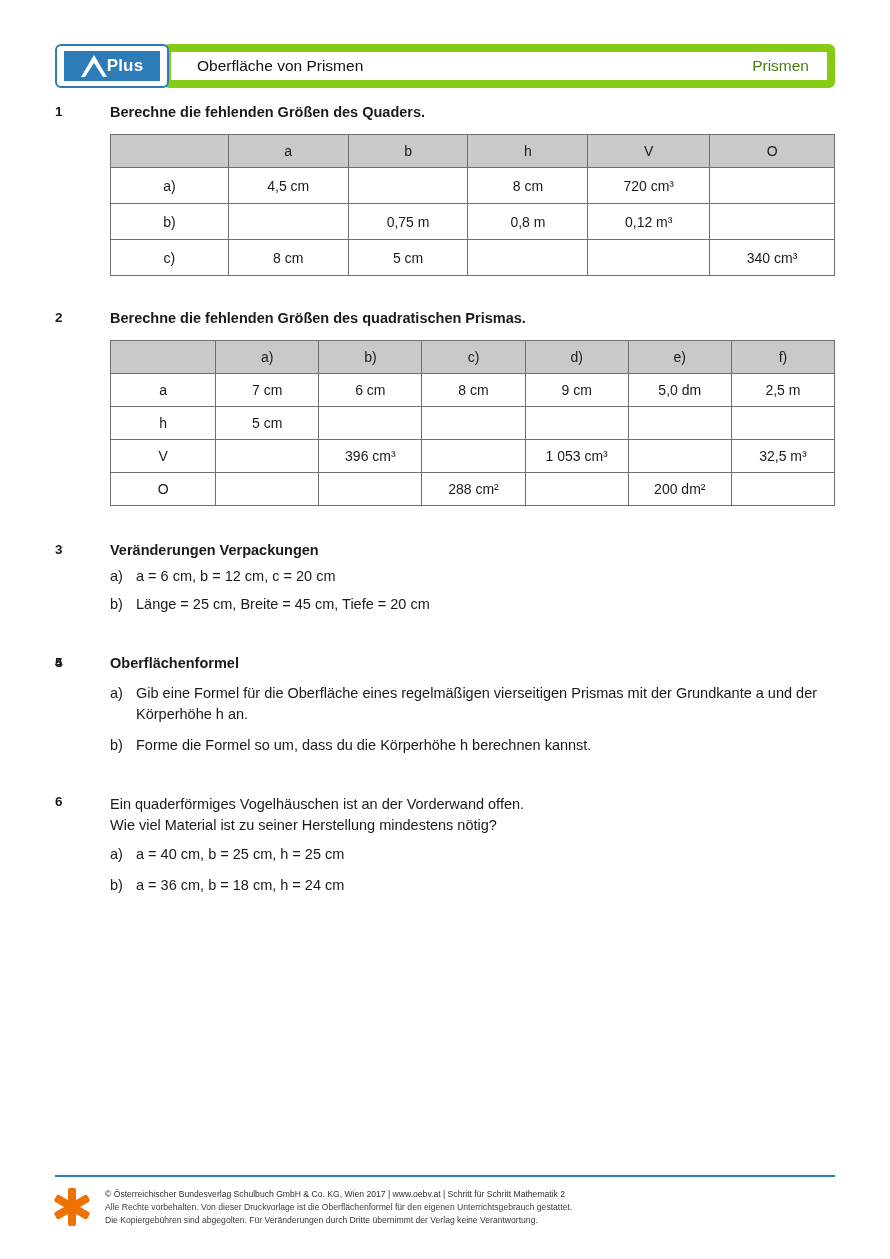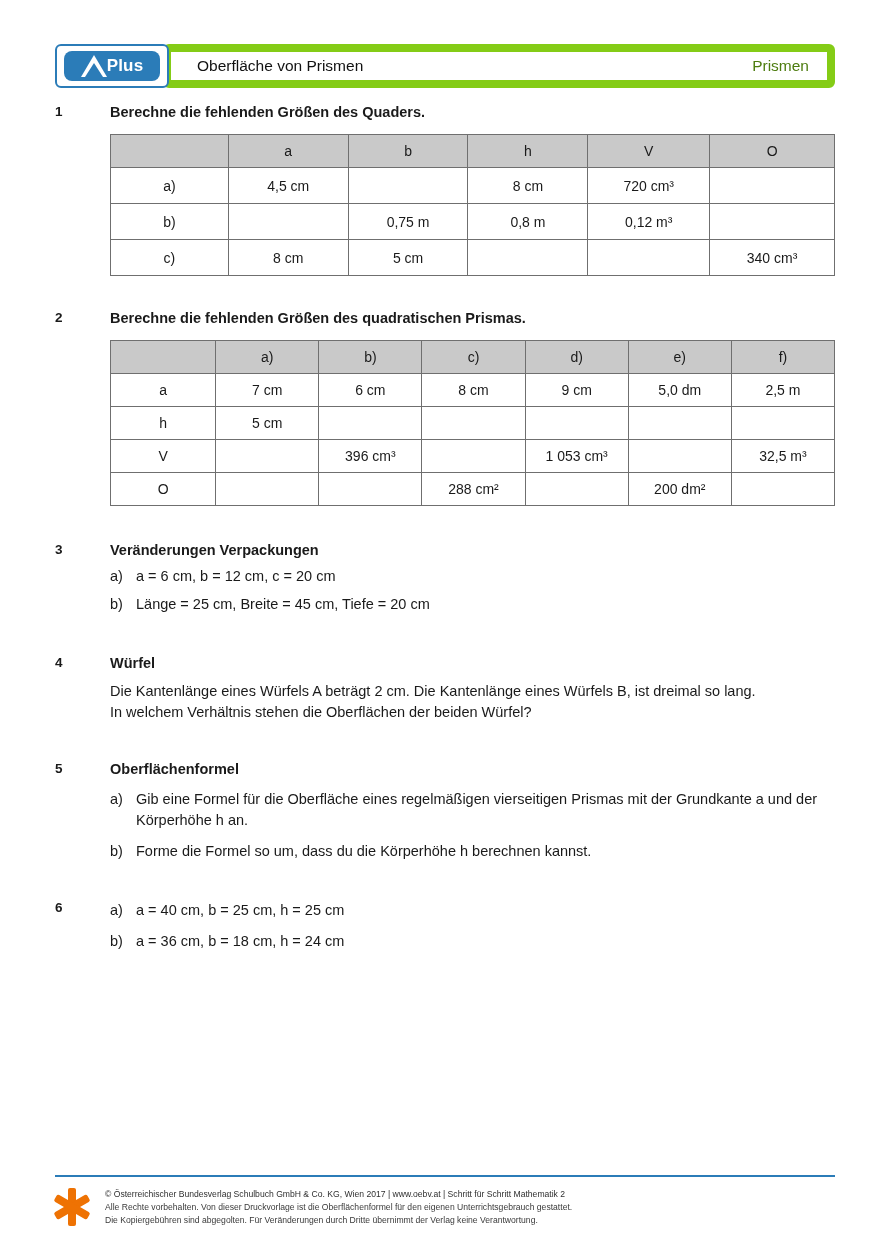--- a/index.html
+++ b/index.html
@@ -30,21 +30,21 @@
     border-radius: 6px;
     background: #ffffff;
     display: flex;
     align-items: center;
     justify-content: center;
     position: relative;
     z-index: 2;
   }
   .logo-inner {
     background: #2b7cb8;
-    border-radius: 8px;
+    border-radius: 0;
     width: 96px;
     height: 30px;
     display: flex;
     align-items: center;
     justify-content: center;
     gap: 0;
   }
   .logo-tri {
     width: 0;
     height: 0;
@@ -326,25 +326,20 @@
         <div class="sub">
           <span class="lbl">b)</span>
           <span class="txt">Länge = 25 cm, Breite = 45 cm, Tiefe = 20 cm</span>
         </div>
       </div>
     </div>
   </div>
 
   <div class="row-ex" style="margin-top:40px">
     <div class="num">4</div>
-    <div class="ex-body">
-      <p class="ex-title">Würfel</p>
-      <p class="ex-text" style="white-space:pre-line">Die Kantenlänge eines Würfels A beträgt 2 cm. Die Kantenlänge eines Würfels B, ist dreimal so lang.
-In welchem Verhältnis stehen die Oberflächen der beiden Würfel?</p>
-    </div>
   </div>
 
   <div class="row-ex" style="margin-top:38px">
     <div class="num">5</div>
     <div class="ex-body">
       <p class="ex-title">Oberflächenformel</p>
       <div class="sublist" style="margin-top:12px">
         <div class="sub">
           <span class="lbl">a)</span>
           <span class="txt">Gib eine Formel für die Oberfläche eines regelmäßigen vierseitigen Prismas mit der Grundkante a und der Körperhöhe h an.</span>
@@ -353,20 +348,22 @@
           <span class="lbl">b)</span>
           <span class="txt">Forme die Formel so um, dass du die Körperhöhe h berechnen kannst.</span>
         </div>
       </div>
     </div>
   </div>
 
   <div class="row-ex" style="margin-top:38px">
     <div class="num">6</div>
     <div class="ex-body">
+      <p class="ex-text" style="white-space:pre-line">Ein quaderförmiges Vogelhäuschen ist an der Vorderwand offen.
+Wie viel Material ist zu seiner Herstellung mindestens nötig?</p>
       <div class="sublist">
         <div class="sub">
           <span class="lbl">a)</span>
           <span class="txt">a = 40 cm, b = 25 cm, h = 25 cm</span>
         </div>
         <div class="sub" style="margin-top:10px">
           <span class="lbl">b)</span>
           <span class="txt">a = 36 cm, b = 18 cm, h = 24 cm</span>
         </div>
       </div>

